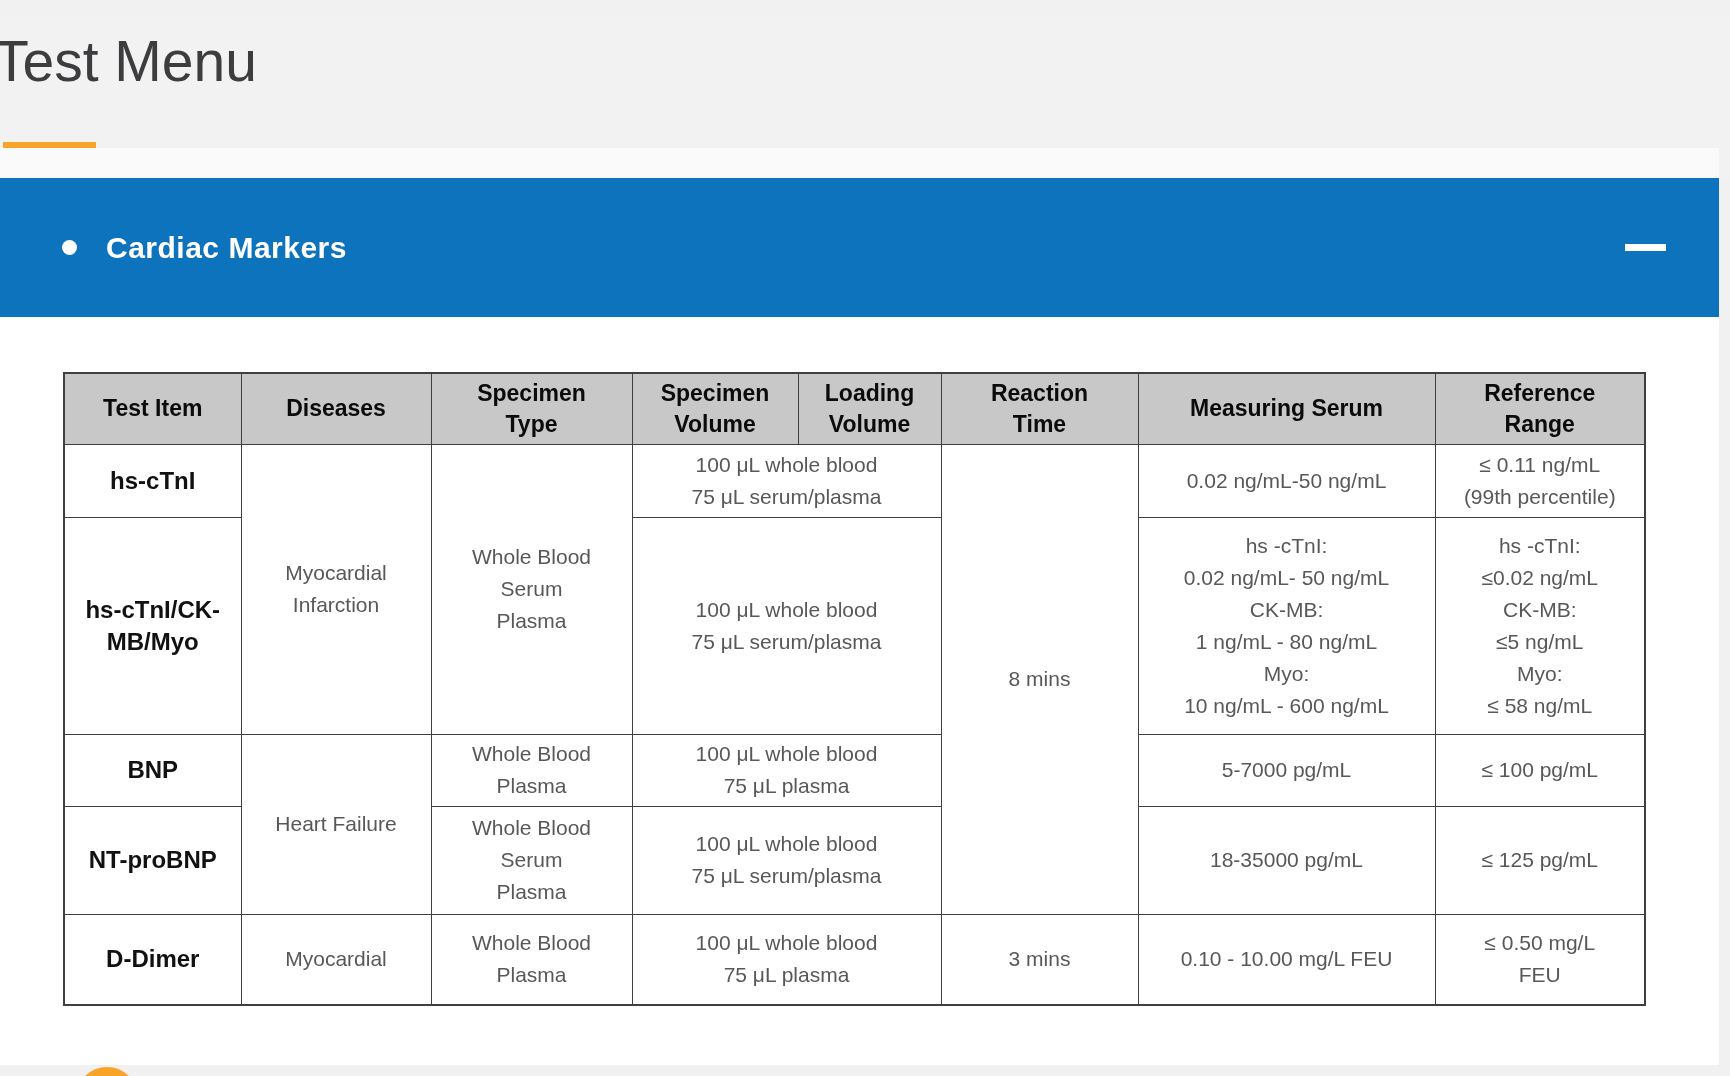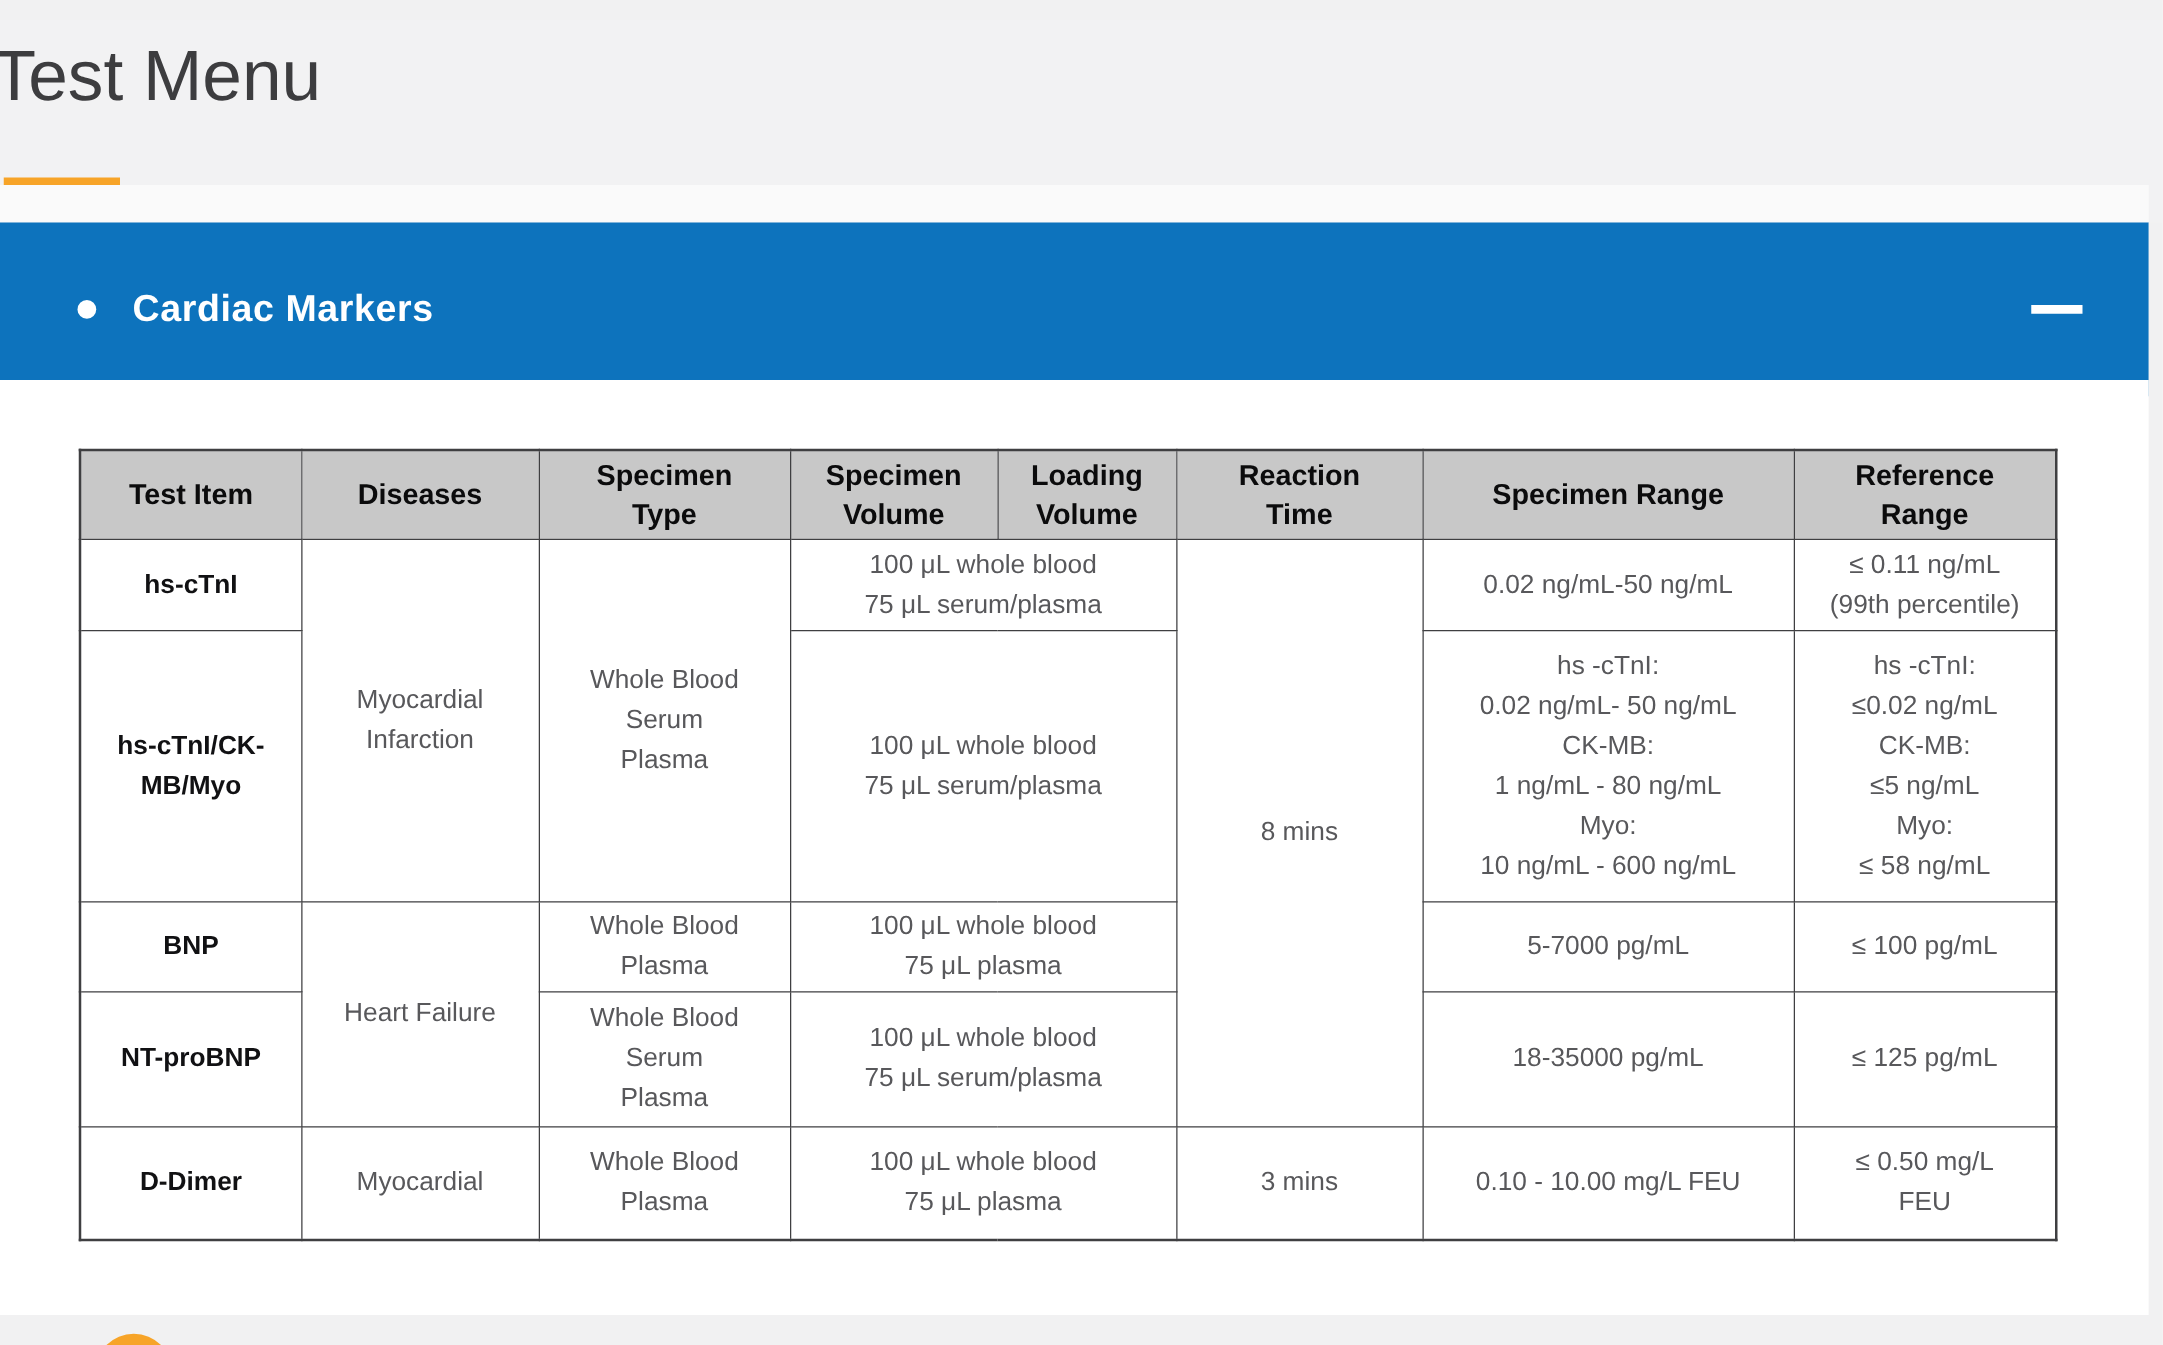--- a/index.html
+++ b/index.html
@@ -73,21 +73,21 @@
   .collapse-btn {
     margin-left: auto;
     width: 41px; height: 7px;
     background: #ffffff;
     cursor: pointer;
     flex: 0 0 auto;
   }
   
   .content {
     position: absolute;
-    left: 0; top: 304px;
+    left: 0; top: 317px;
     width: 1719px; height: 748px;
     background: #ffffff;
   }
   
   table.tm {
     position: absolute;
     left: 63px; top: 55px;
     width: 1581px;
     border-collapse: collapse;
     table-layout: fixed;
@@ -110,21 +110,21 @@
   }
   table.tm td {
     color: #58585b;
     font-size: 21px;
     line-height: 32px;
     padding: 2px 4px;
   }
   table.tm td.ti {
     color: #111113;
     font-weight: bold;
-    font-size: 21px;
+    font-size: 24px;
   }
   
   .bottom-strip {
     position: absolute;
     left: 0; top: 1065px;
     width: 1730px; height: 11px;
     background: #f1f1f2;
   }
   .next-bullet {
     position: absolute;
@@ -176,21 +176,21 @@
           <th>Test Item</th>
           <th>Diseases</th>
           <th>Specimen
 Type</th>
           <th>Specimen
 Volume</th>
           <th>Loading
 Volume</th>
           <th>Reaction
 Time</th>
-          <th>Specimen Range</th>
+          <th>Measuring Serum</th>
           <th>Reference
 Range</th>
         </tr>
       </thead>
       <tbody>
         <tr style="height:73px">
           <td class="ti">hs-cTnI</td>
           <td rowspan="2">Myocardial
 Infarction</td>
           <td rowspan="2">Whole Blood

